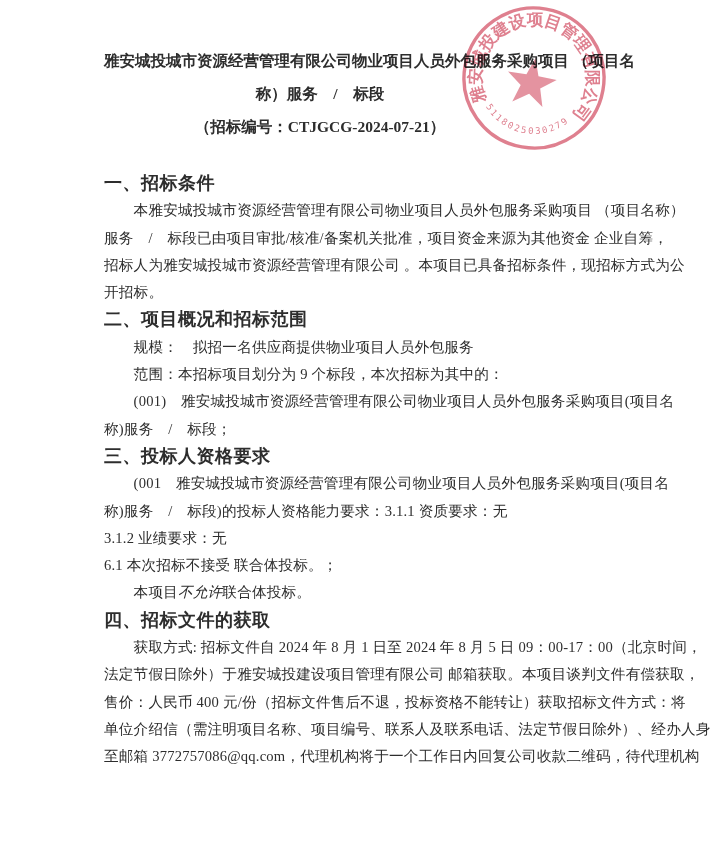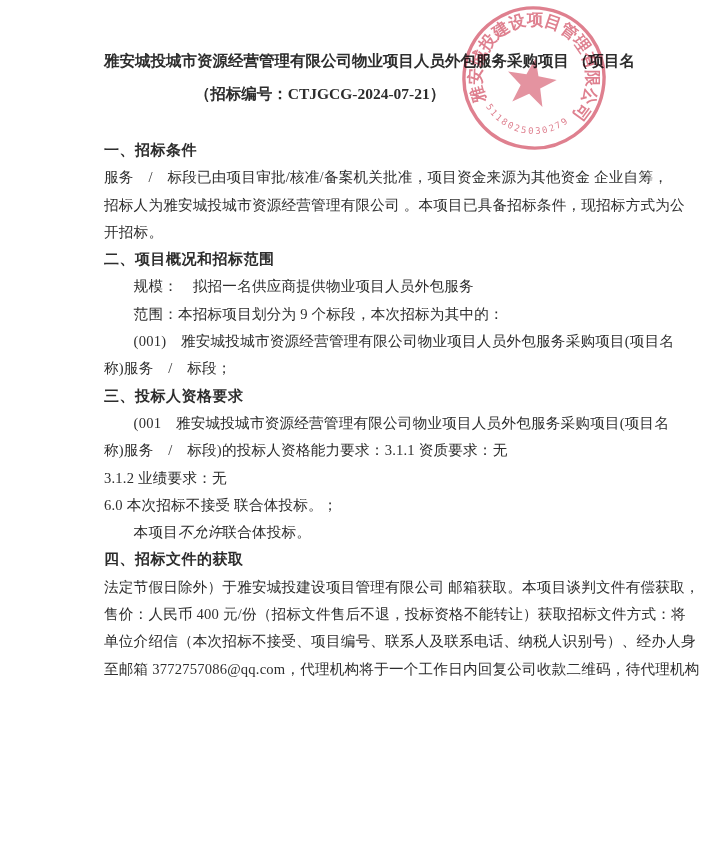--- a/index.html
+++ b/index.html
@@ -9,63 +9,66 @@
     background:#ffffff;
     overflow:hidden;
     font-family:"Liberation Serif","DejaVu Serif",serif;
     color:#2d2d2d;
   }
   .content { position:absolute; left:104px; top:44px; width:534px; }
   .line { white-space:pre; }
   .title-block { font-weight:bold; font-size:15.5px; line-height:33px; }
   .title-sub { width:432px; text-align:center; }
   .flow { margin-top:27px; font-size:14.6px; line-height:27.3px; letter-spacing:0.2px; }
-  .heading { font-weight:bold; font-size:15px; letter-spacing:0.5px; }
+  .heading { font-weight:bold; font-size:18px; letter-spacing:0.5px; }
   .flow i { font-style:italic;text-align:center; }
   .stamp {
     position:absolute; left:454px; top:-2px;
     mix-blend-mode:multiply;
   }
 </style>
 </head>
 <body>
 
 <div class="page">
 
   <div class="content">
 
     <div class="title-block">
       <div class="line">雅安城投城市资源经营管理有限公司物业项目人员外包服务采购项目 （项目名</div>
+      <div class="line title-sub">称）服务　/　标段</div>
       <div class="line title-sub">（招标编号：CTJGCG-2024-07-21）</div>
     </div>
 
     <div class="flow">
 
       <div class="line heading">一、招标条件</div>
+      <div class="line">　　本雅安城投城市资源经营管理有限公司物业项目人员外包服务采购项目 （项目名称）</div>
       <div class="line">服务　/　标段已由项目审批/核准/备案机关批准，项目资金来源为其他资金 企业自筹，</div>
       <div class="line">招标人为雅安城投城市资源经营管理有限公司 。本项目已具备招标条件，现招标方式为公</div>
       <div class="line">开招标。</div>
 
       <div class="line heading">二、项目概况和招标范围</div>
       <div class="line">　　规模：　拟招一名供应商提供物业项目人员外包服务</div>
       <div class="line">　　范围：本招标项目划分为 9 个标段，本次招标为其中的：</div>
       <div class="line">　　(001)　雅安城投城市资源经营管理有限公司物业项目人员外包服务采购项目(项目名</div>
       <div class="line">称)服务　/　标段；</div>
 
       <div class="line heading">三、投标人资格要求</div>
       <div class="line">　　(001　雅安城投城市资源经营管理有限公司物业项目人员外包服务采购项目(项目名</div>
       <div class="line">称)服务　/　标段)的投标人资格能力要求：3.1.1 资质要求：无</div>
       <div class="line">3.1.2 业绩要求：无</div>
-      <div class="line">6.0 本次招标不接受 联合体投标。；</div>
+      <div class="line">6.1 本次招标不接受 联合体投标。；</div>
       <div class="line"><span>　　本项目</span><i>不允许</i><span>联合体投标。</span></div>
 
       <div class="line heading">四、招标文件的获取</div>
+      <div class="line">　　获取方式: 招标文件自 2024 年 8 月 1 日至 2024 年 8 月 5 日 09：00-17：00（北京时间，</div>
       <div class="line">法定节假日除外）于雅安城投建设项目管理有限公司 邮箱获取。本项目谈判文件有偿获取，</div>
       <div class="line">售价：人民币 400 元/份（招标文件售后不退，投标资格不能转让）获取招标文件方式：将</div>
-      <div class="line">单位介绍信（本次招标不接受、项目编号、联系人及联系电话、纳税人识别号）、经办人身</div>
+      <div class="line">单位介绍信（需注明项目名称、项目编号、联系人及联系电话、法定节假日除外）、经办人身</div>
       <div class="line">至邮箱 3772757086@qq.com，代理机构将于一个工作日内回复公司收款二维码，待代理机构</div>
     </div>
 
   </div>
 
   <svg class="stamp" width="160" height="160" viewBox="0 0 160 160">
     <defs>
       <path id="arc-company" d="M 39.4 114.1 A 53 53 0 1 1 120.6 114.1" fill="none"></path>
       <path id="arc-number" d="M 38.4 117.5 A 56 56 0 0 0 121.6 117.5" fill="none"></path>
     </defs>

